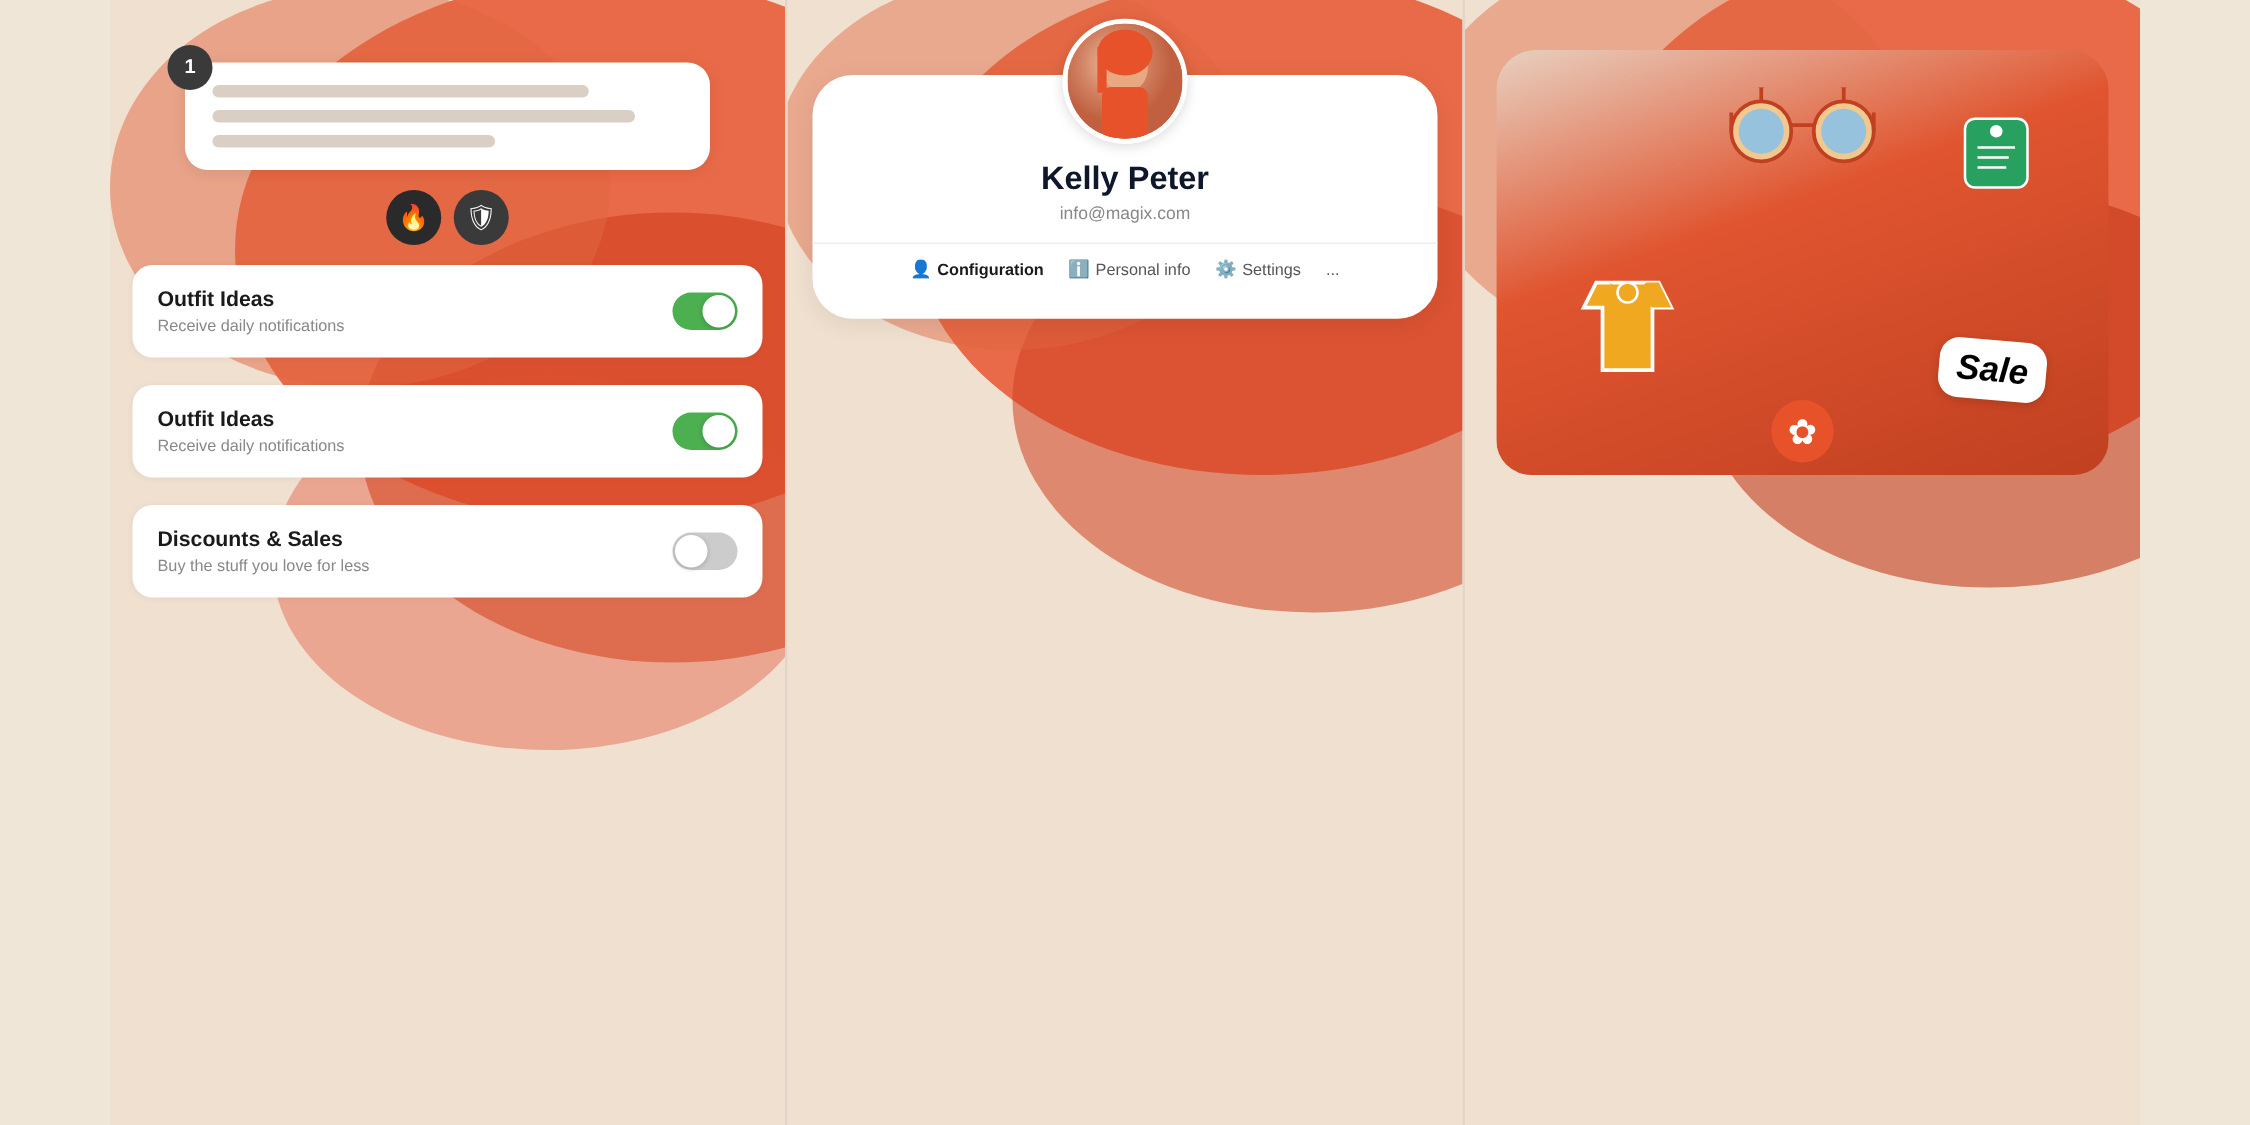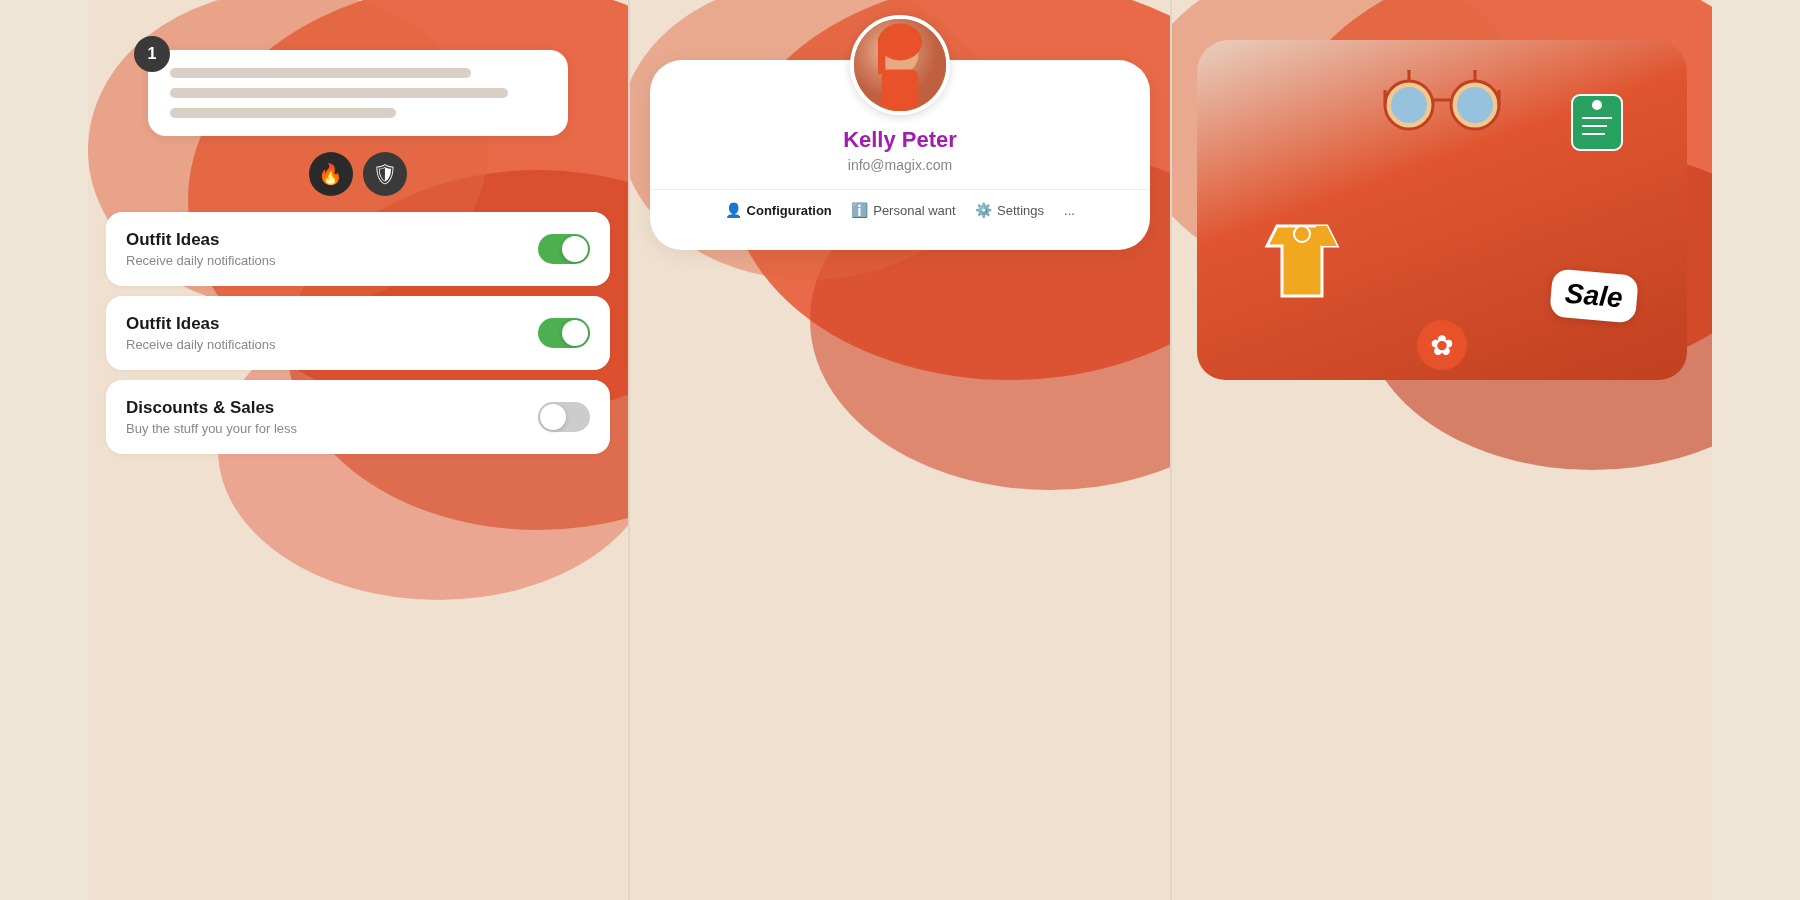--- a/index.html
+++ b/index.html
@@ -106,21 +106,21 @@
       font-size: 20px;
     }
 
     .icon-dark { background: #2a2a2a; color: white; }
     .icon-light { background: #3a3a3a; color: white; }
 
     
     .toggle-rows {
       display: flex;
       flex-direction: column;
-      gap: 0;
+      gap: 12px;
       margin: 0 18px;
       width: calc(100% - 36px);
     }
 
     .toggle-row {
       background: white;
       border-radius: 16px;
       padding: 18px 20px;
       display: flex;
       align-items: center;
@@ -205,23 +205,23 @@
       width: 100%;
       height: 100%;
       background: linear-gradient(135deg, #e8b89a 0%, #c97a5a 50%, #e05530 100%);
       display: flex;
       align-items: center;
       justify-content: center;
       font-size: 40px;
     }
 
     .profile-name {
-      font-size: 22px;
+      font-size: 26px;
       font-weight: 700;
-      color: #a21caf;
+      color: #0f172a;
       margin-top: 12px;
     }
 
     .profile-email {
       font-size: 14px;
       color: #888;
       margin-top: 4px;
     }
 
     .profile-tabs {
@@ -541,21 +541,21 @@
             <p>Receive daily notifications</p>
           </div>
           <div class="toggle-switch toggle-on">
             <div class="toggle-knob"></div>
           </div>
         </div>
 
         <div class="toggle-row">
           <div class="toggle-label">
             <h3>Discounts &amp; Sales</h3>
-            <p>Buy the stuff you your for less</p>
+            <p>Buy the stuff you love for less</p>
           </div>
           <div class="toggle-switch toggle-off">
             <div class="toggle-knob"></div>
           </div>
         </div>
 
 
       </div>
     </div>
   </div>
@@ -598,21 +598,21 @@
         <div class="profile-name">Kelly Peter</div>
         <div class="profile-email">info@magix.com</div>
 
         <div class="profile-tabs">
           <div class="profile-tab active">
             <span class="tab-icon">👤</span>
             <span>Configuration</span>
           </div>
           <div class="profile-tab">
             <span class="tab-icon">ℹ️</span>
-            <span>Personal want</span>
+            <span>Personal info</span>
           </div>
           <div class="profile-tab">
             <span class="tab-icon">⚙️</span>
             <span>Settings</span>
           </div>
           <div class="profile-tab">
             <span>...</span>
           </div>
         </div>
       </div>

